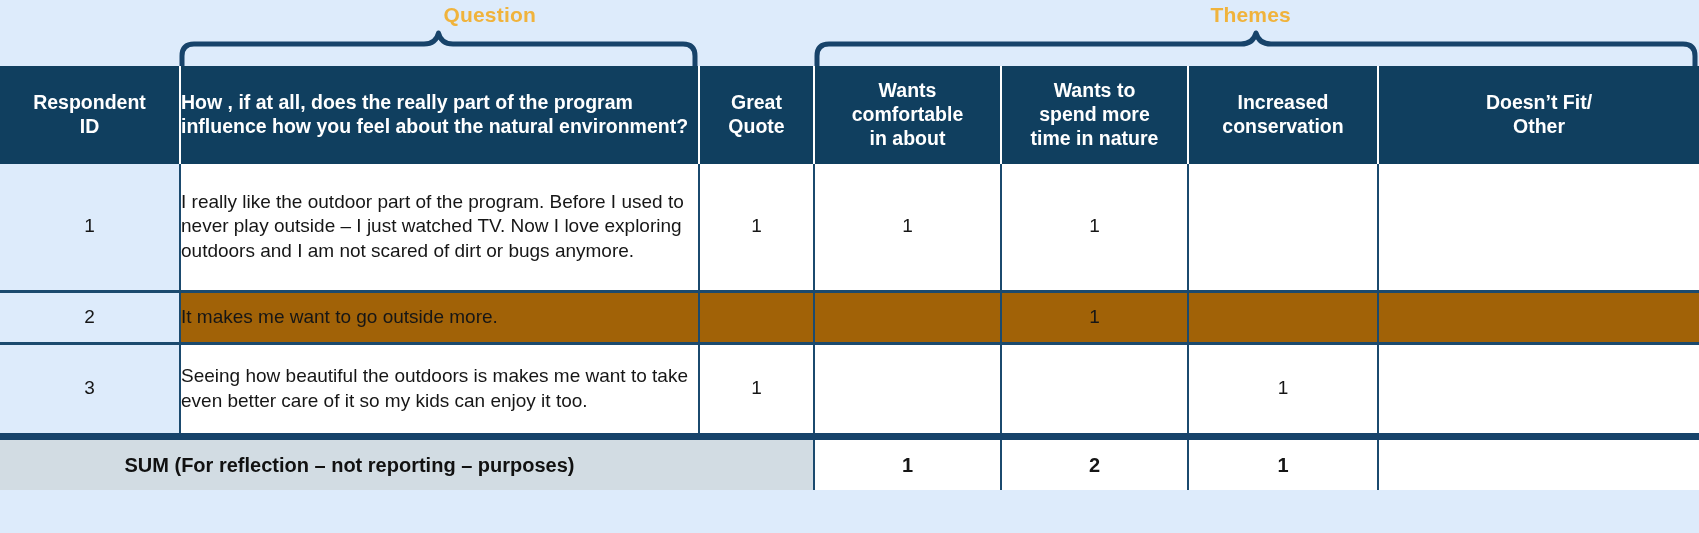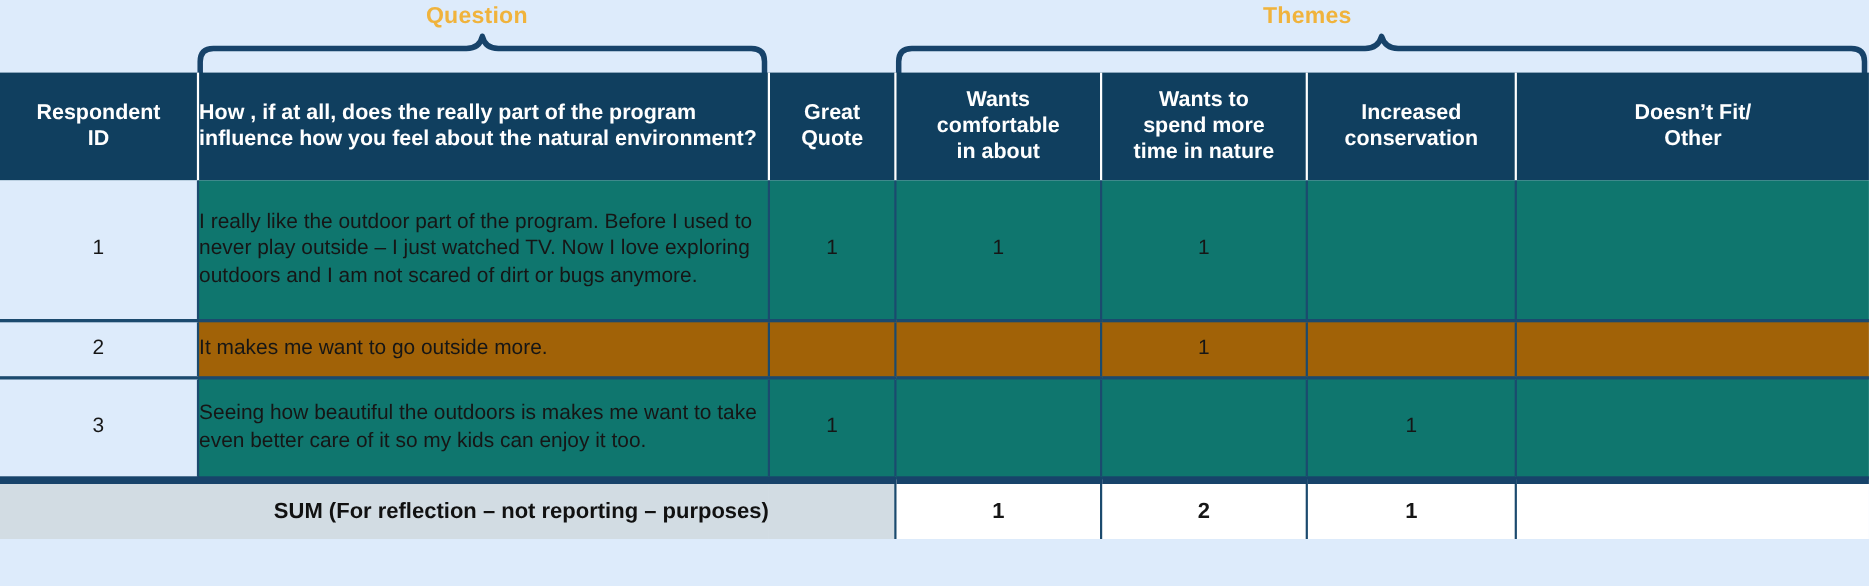--- a/index.html
+++ b/index.html
@@ -23,21 +23,21 @@
   }
 
   
   .group-label {
     position: absolute;
     font-weight: bold;
     font-size: 21px;
     color: #f0b33c;
     letter-spacing: .2px;
     white-space: nowrap;
-    text-align: center;
+    text-align: right;
     line-height: 1;
   }
   #question-label { left: 331px; top: 4px; width: 205px; }
   #themes-label   { left: 1086px; top: 4px; width: 205px; }
 
   .brace-wrap { position: absolute; }
   #question-brace { left: 178px; top: 30px; width: 521px; height: 42px; }
   #themes-brace   { left: 813px; top: 30px; width: 886px; height: 42px; }
   .brace-wrap svg { display: block; width: 100%; height: 100%; }
 
@@ -102,38 +102,38 @@
   }
   td.quote-cell {
     text-align: left;
     padding: 8px 14px 8px 16px;
   }
   td.tally-cell {
     text-align: center;
   }
 
   tr.row-white td.quote-cell,
-  tr.row-white td.tally-cell { background: #0f766e; }
+  tr.row-white td.tally-cell { background: #ffffff; }
   tr.row-tint td.quote-cell,
   tr.row-tint td.tally-cell  { background: #a16207; }
 
   tr.r1 td { height: 127px; }
   tr.r2 td { height: 52px; }
   tr.r3 td { height: 93px; }
 
   
   tr.sum-row td {
     background: #d2dce3;
     height: 54px;
     border-bottom: none;
     border-right: none;
     border-top: 7px solid #17436a;
   }
   tr.sum-row td.sum-label {
-    text-align: right;
+    text-align: center;
     padding-right: 14px;
     font-weight: bold;
     font-size: 20px;
     color: #111111;
     white-space: nowrap;
   }
   tr.sum-row td.sum-value {
     background: #ffffff;
     text-align: center;
     font-weight: bold;

